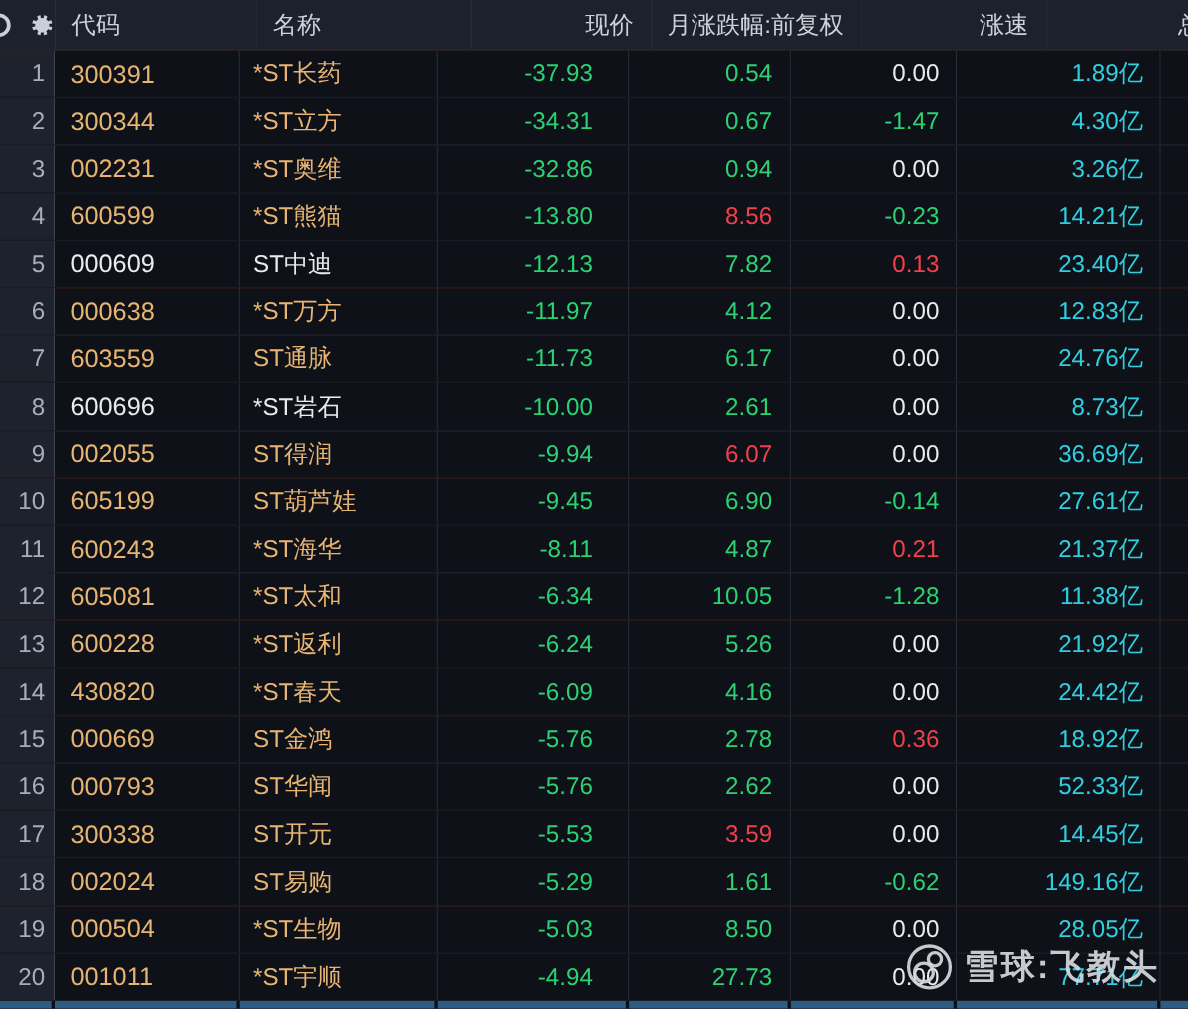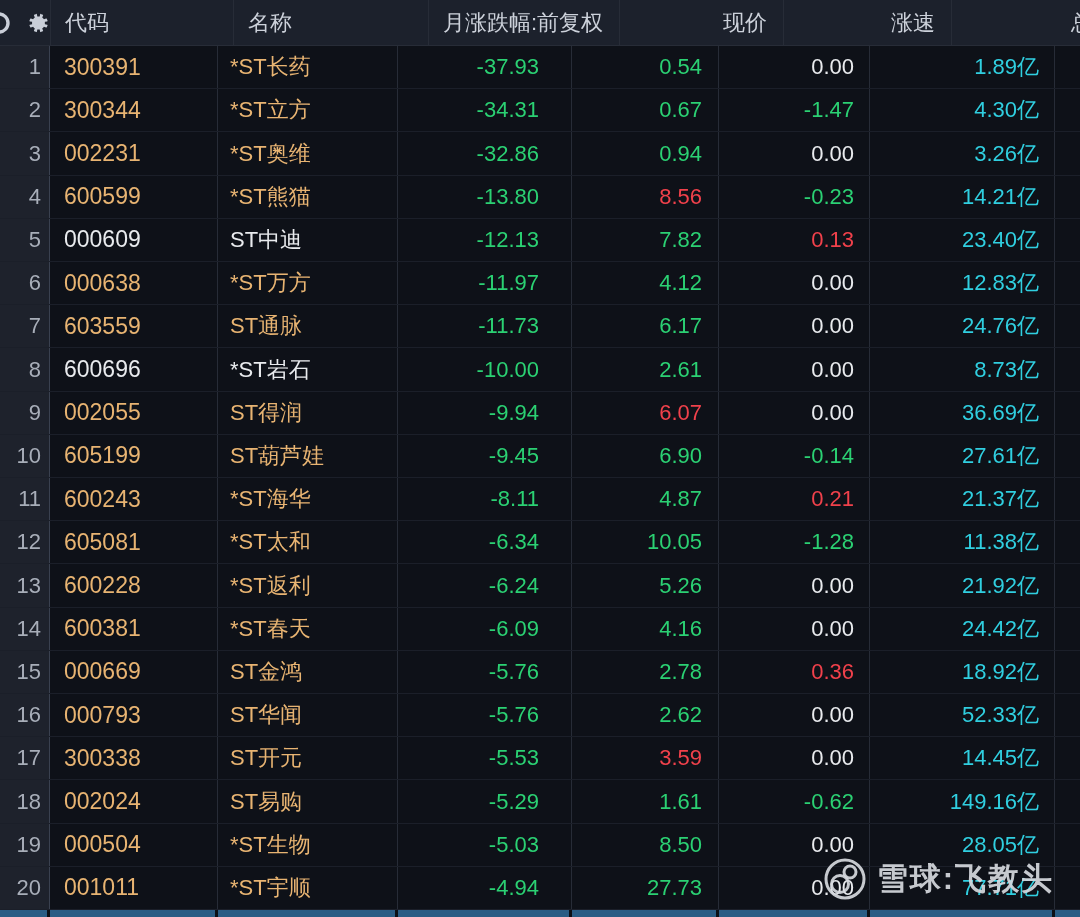--- a/index.html
+++ b/index.html
@@ -79,22 +79,22 @@
         <svg class="sync-svg" width="28" height="28" viewBox="0 0 28 28">
           <circle cx="9" cy="14" r="9" fill="none" stroke="#c9ced8" stroke-width="3.4"></circle>
         </svg>
         <svg class="gear-svg" width="26" height="26" viewBox="0 0 24 24">
           <path fill="#c9ced8" d="M12 8.5a3.5 3.5 0 1 0 0 7a3.5 3.5 0 0 0 0-7zm9.4 5l-2.1-.4a7.3 7.3 0 0 1 0-2.2l2.1-.4c.2 0 .4-.3.4-.5l-.8-2c-.1-.2-.4-.3-.6-.2l-2 .8a7.4 7.4 0 0 0-1.6-1.6l.8-2c.1-.2 0-.5-.2-.6l-2-.8c-.2-.1-.5 0-.5.3l-.4 2.1a7.3 7.3 0 0 0-2.2 0l-.4-2.1c0-.3-.3-.4-.5-.3l-2 .8c-.2.1-.3.4-.2.6l.8 2c-.6.4-1.2 1-1.6 1.6l-2-.8c-.2-.1-.5 0-.6.2l-.8 2c-.1.2.1.5.4.5l2.1.4a7.3 7.3 0 0 0 0 2.2l-2.1.4c-.3 0-.5.3-.4.5l.8 2c.1.2.4.3.6.2l2-.8c.4.6 1 1.2 1.6 1.6l-.8 2c-.1.2 0 .5.2.6l2 .8c.2.1.5-.1.5-.3l.4-2.1a7.3 7.3 0 0 0 2.2 0l.4 2.1c0 .2.3.4.5.3l2-.8c.2-.1.3-.4.2-.6l-.8-2c.6-.4 1.2-1 1.6-1.6l2 .8c.2.1.5 0 .6-.2l.8-2c0-.2-.2-.5-.4-.5z"></path>
         </svg>
       </div>
     </div>
     <div class="cell col-code bordered align-l">代码</div>
     <div class="cell col-name bordered align-l">名称</div>
+    <div class="cell col-price bordered align-r">现价</div>
     <div class="cell col-change bordered align-r">月涨跌幅:前复权</div>
-    <div class="cell col-price bordered align-r">现价</div>
     <div class="cell col-speed bordered align-r">涨速</div>
     <div class="cell col-cap bordered align-r">总市值</div>
 
   </div>
 
   <div class="tbody" id="tbody">
   <div class="row">
     <div class="cell c-num">1</div>
     <div class="cell c-code t-orange">300391</div>
     <div class="cell c-name t-orange">*ST长药</div>
@@ -232,21 +232,21 @@
     <div class="cell c-name t-orange">*ST返利</div>
     <div class="cell c-change t-green">-6.24</div>
     <div class="cell c-price t-green">5.26</div>
     <div class="cell c-speed t-white">0.00</div>
     <div class="cell c-cap t-cyan">21.92亿</div>
     <div class="cell c-fill"></div>
   </div>
 
   <div class="row">
     <div class="cell c-num">14</div>
-    <div class="cell c-code t-orange">600381</div>
+    <div class="cell c-code t-orange">430820</div>
     <div class="cell c-name t-orange">*ST春天</div>
     <div class="cell c-change t-green">-6.09</div>
     <div class="cell c-price t-green">4.16</div>
     <div class="cell c-speed t-white">0.00</div>
     <div class="cell c-cap t-cyan">24.42亿</div>
     <div class="cell c-fill"></div>
   </div>
 
   <div class="row">
     <div class="cell c-num">15</div>

